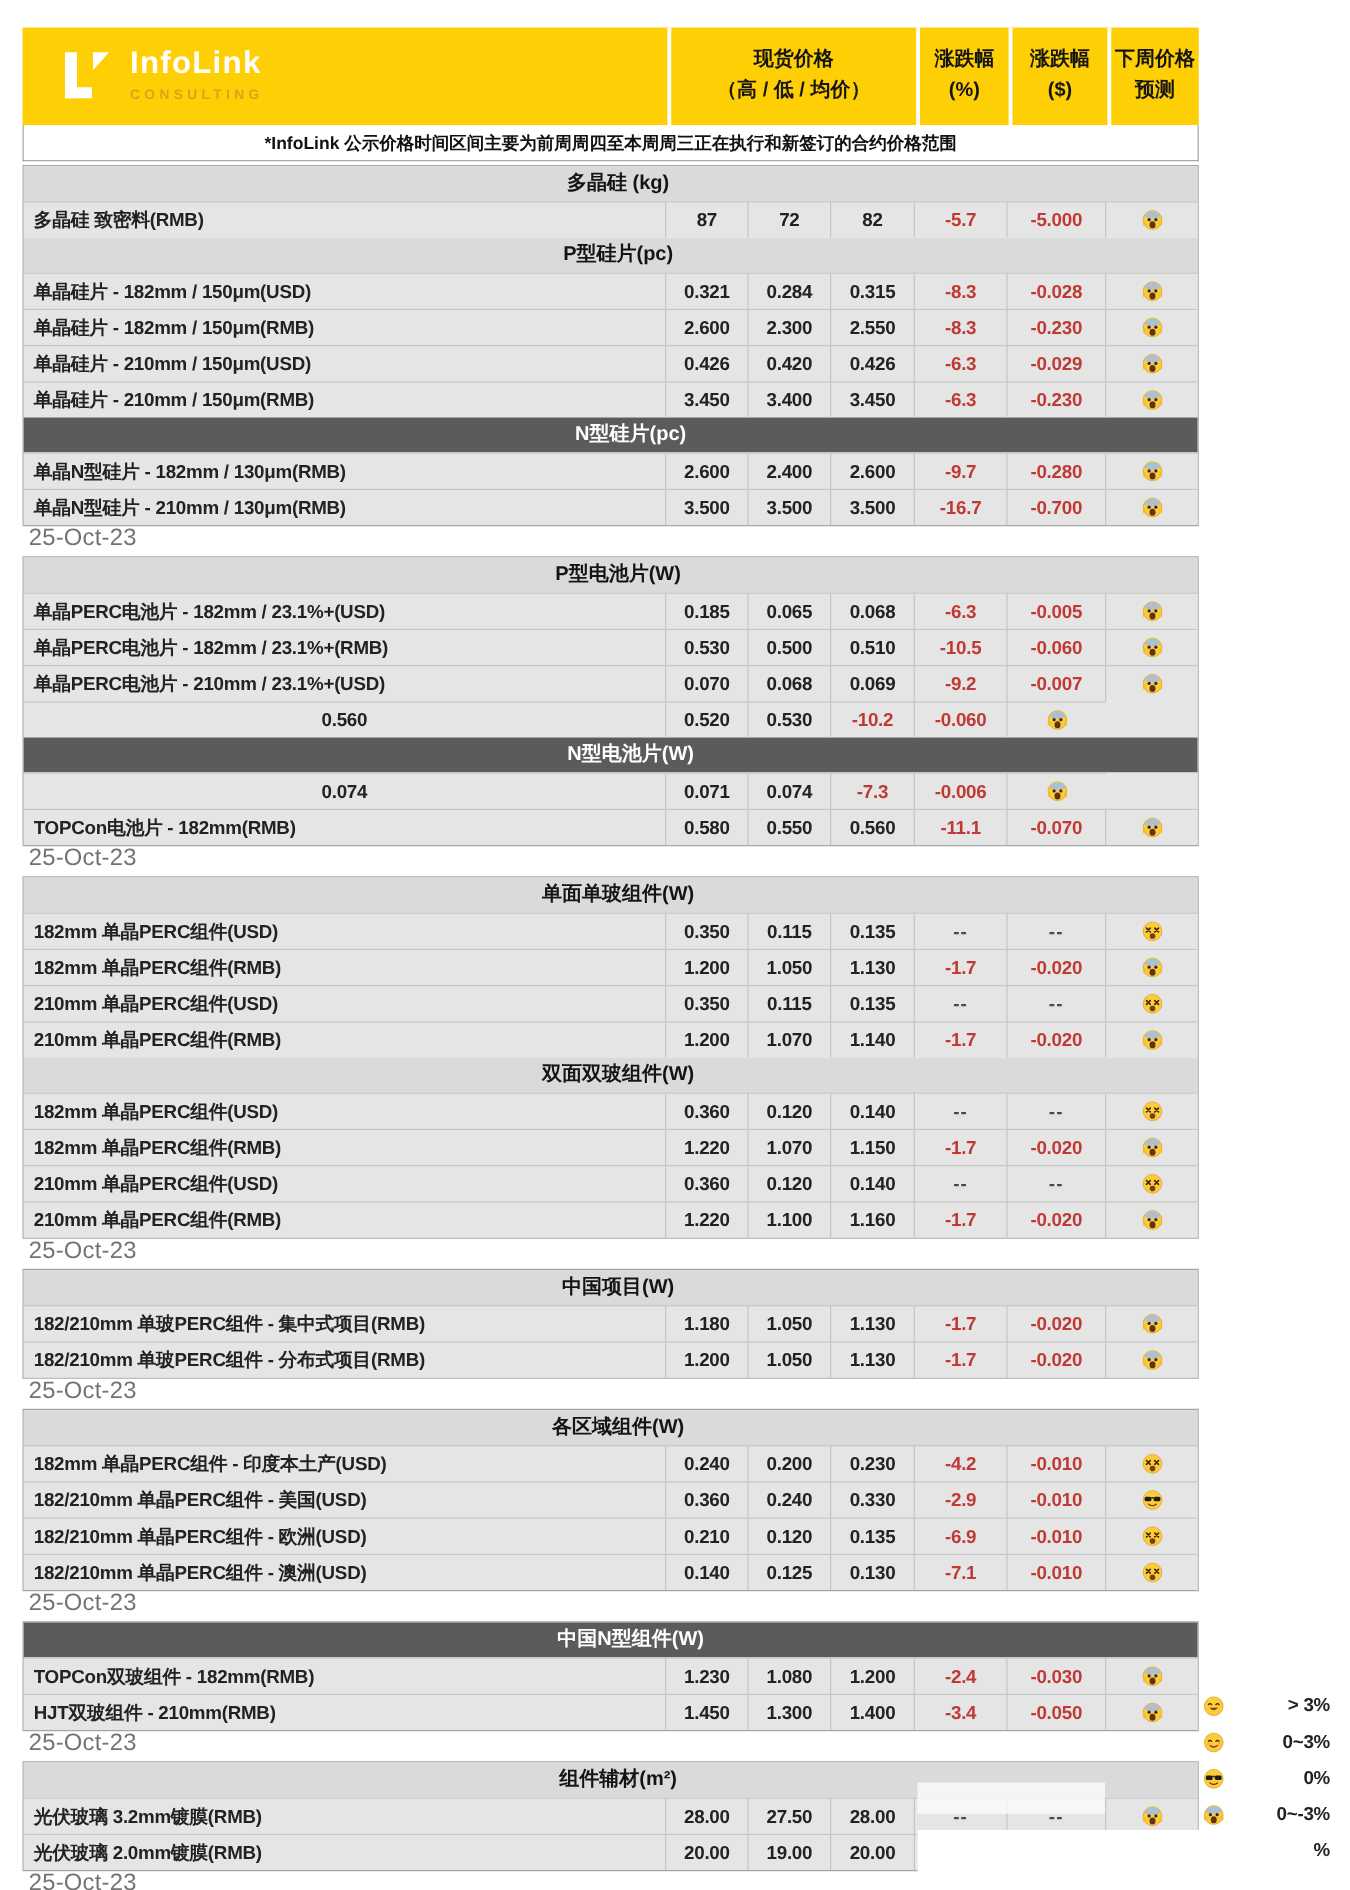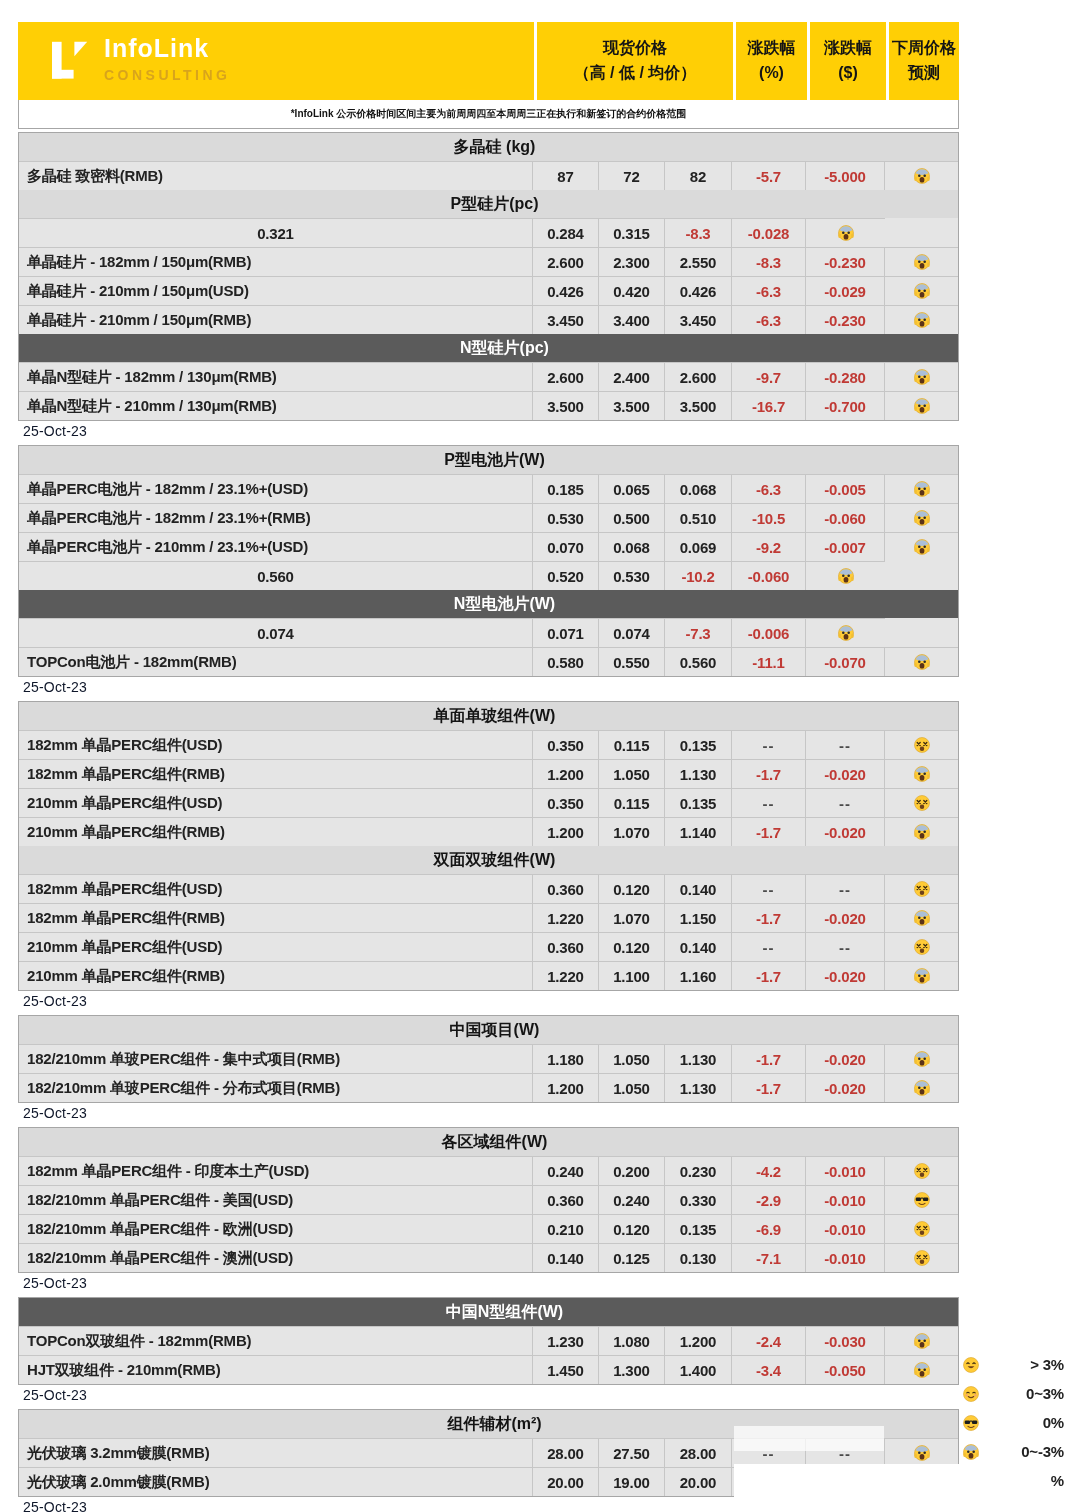--- a/index.html
+++ b/index.html
@@ -8,40 +8,40 @@
   .tablezone{position:absolute;left:18px;top:10px;width:941px;}
 
   
   .topbar{display:grid;grid-template-columns:516px 199px 74px 79px 73px;height:78px;}
   .seg{background:#FFCF05;box-sizing:border-box;display:flex;flex-direction:column;
        align-items:center;justify-content:center;font-weight:bold;font-size:16px;line-height:1.55;color:#151515;}
   .seg + .seg{border-left:3px solid #fff;text-align:right;}
   .seg-logo{flex-direction:row;justify-content:flex-start;padding-left:26px;gap:12px;}
   .logomark{width:48px;height:52px;flex:0 0 auto;}
   .brandname{font-size:25px;font-weight:bold;color:#fff;letter-spacing:1px;line-height:1.1;}
-  .brandsub{font-size:14px;font-weight:bold;color:#D8A41C;letter-spacing:3.5px;margin-top:3px;}
+  .brandsub{font-size:11px;font-weight:bold;color:#D8A41C;letter-spacing:3.5px;margin-top:3px;}
 
   
   .noterow{box-sizing:border-box;border:1px solid #a6a6a6;border-top:none;height:29px;line-height:28px;
-           text-align:center;font-weight:bold;font-size:10px;color:#111;}
+           text-align:center;font-weight:bold;font-size:14px;color:#111;}
 
   
   .block{border:1px solid #a6a6a6;margin-top:3px;}
   .sec-h{height:28px;line-height:28px;text-align:center;font-size:16px;font-weight:bold;}
   .sec-h.light{background:#DADADA;color:#141414;padding-left:12px;}
   .sec-h.dark{background:#5B5B5B;color:#fff;padding-left:32px;}
   .row{display:grid;grid-template-columns:514px 66px 66px 67px 74px 79px 73px;height:29px;background:#e5e5e5;}
   .row > div{box-sizing:border-box;border-top:1px solid #c6c6c6;border-right:1px solid #c6c6c6;
              display:flex;align-items:center;justify-content:center;font-size:15px;font-weight:600;
              letter-spacing:-0.2px;color:#222;}
   .row > div:last-child{border-right:none;}
   .row .name{justify-content:flex-start;padding-left:8px;}
   .row .chg{color:#C03A35;}
   .row .chg.dash{color:#4a4a4a;letter-spacing:1px;}
-  .dateline{margin:2px 0 6px;height:16px;line-height:16px;font-size:14px;color:#0f172a;
+  .dateline{margin:2px 0 6px;height:16px;line-height:16px;font-size:19px;color:#737373;
             padding-left:5px;font-weight:400;letter-spacing:0.2px;}
   .emo{display:inline-flex;width:18px;height:18px;}
 
   
   .legend{position:absolute;left:958px;top:1338px;width:106px;}
   .lg-item{height:29px;display:flex;align-items:center;}
   .lg-item .emo{margin-left:4px;}
   .lg-label{flex:1;text-align:right;font-size:15px;font-weight:600;color:#222;letter-spacing:-0.2px;}
 
   
@@ -108,20 +108,21 @@
                   <ellipse cx="20.6" cy="15.5" rx="1.8" ry="3" fill="#F2BE33"></ellipse>
                   <circle cx="8.4" cy="11.6" r="1.7" fill="#2b2b2b"></circle>
                   <circle cx="15.6" cy="11.6" r="1.7" fill="#2b2b2b"></circle>
                   <ellipse cx="12" cy="17" rx="3.2" ry="3.8" fill="#5C3317"></ellipse>
                 </svg>
               </span>
             </div>
           </div>
           <div class="sec-h light">P型硅片(pc)</div>
           <div class="row">
+            <div class="name">单晶硅片 - 182mm / 150μm(USD)</div>
             <div class="num">0.321</div>
             <div class="num">0.284</div>
             <div class="num">0.315</div>
             <div class="chg">-8.3</div>
             <div class="chg">-0.028</div>
             <div>
               <span class="emo">
                 <svg viewBox="0 0 24 24" width="18" height="18">
                   <circle cx="12" cy="12" r="10" fill="#FFCB37" stroke="#D9A32B" stroke-width="0.8"></circle>
                   <path d="M3.4 8.4 A9.6 9.6 0 0 1 20.6 8.4 Q12 12.6 3.4 8.4 Z" fill="#A6BEDF" opacity="0.95"></path>

